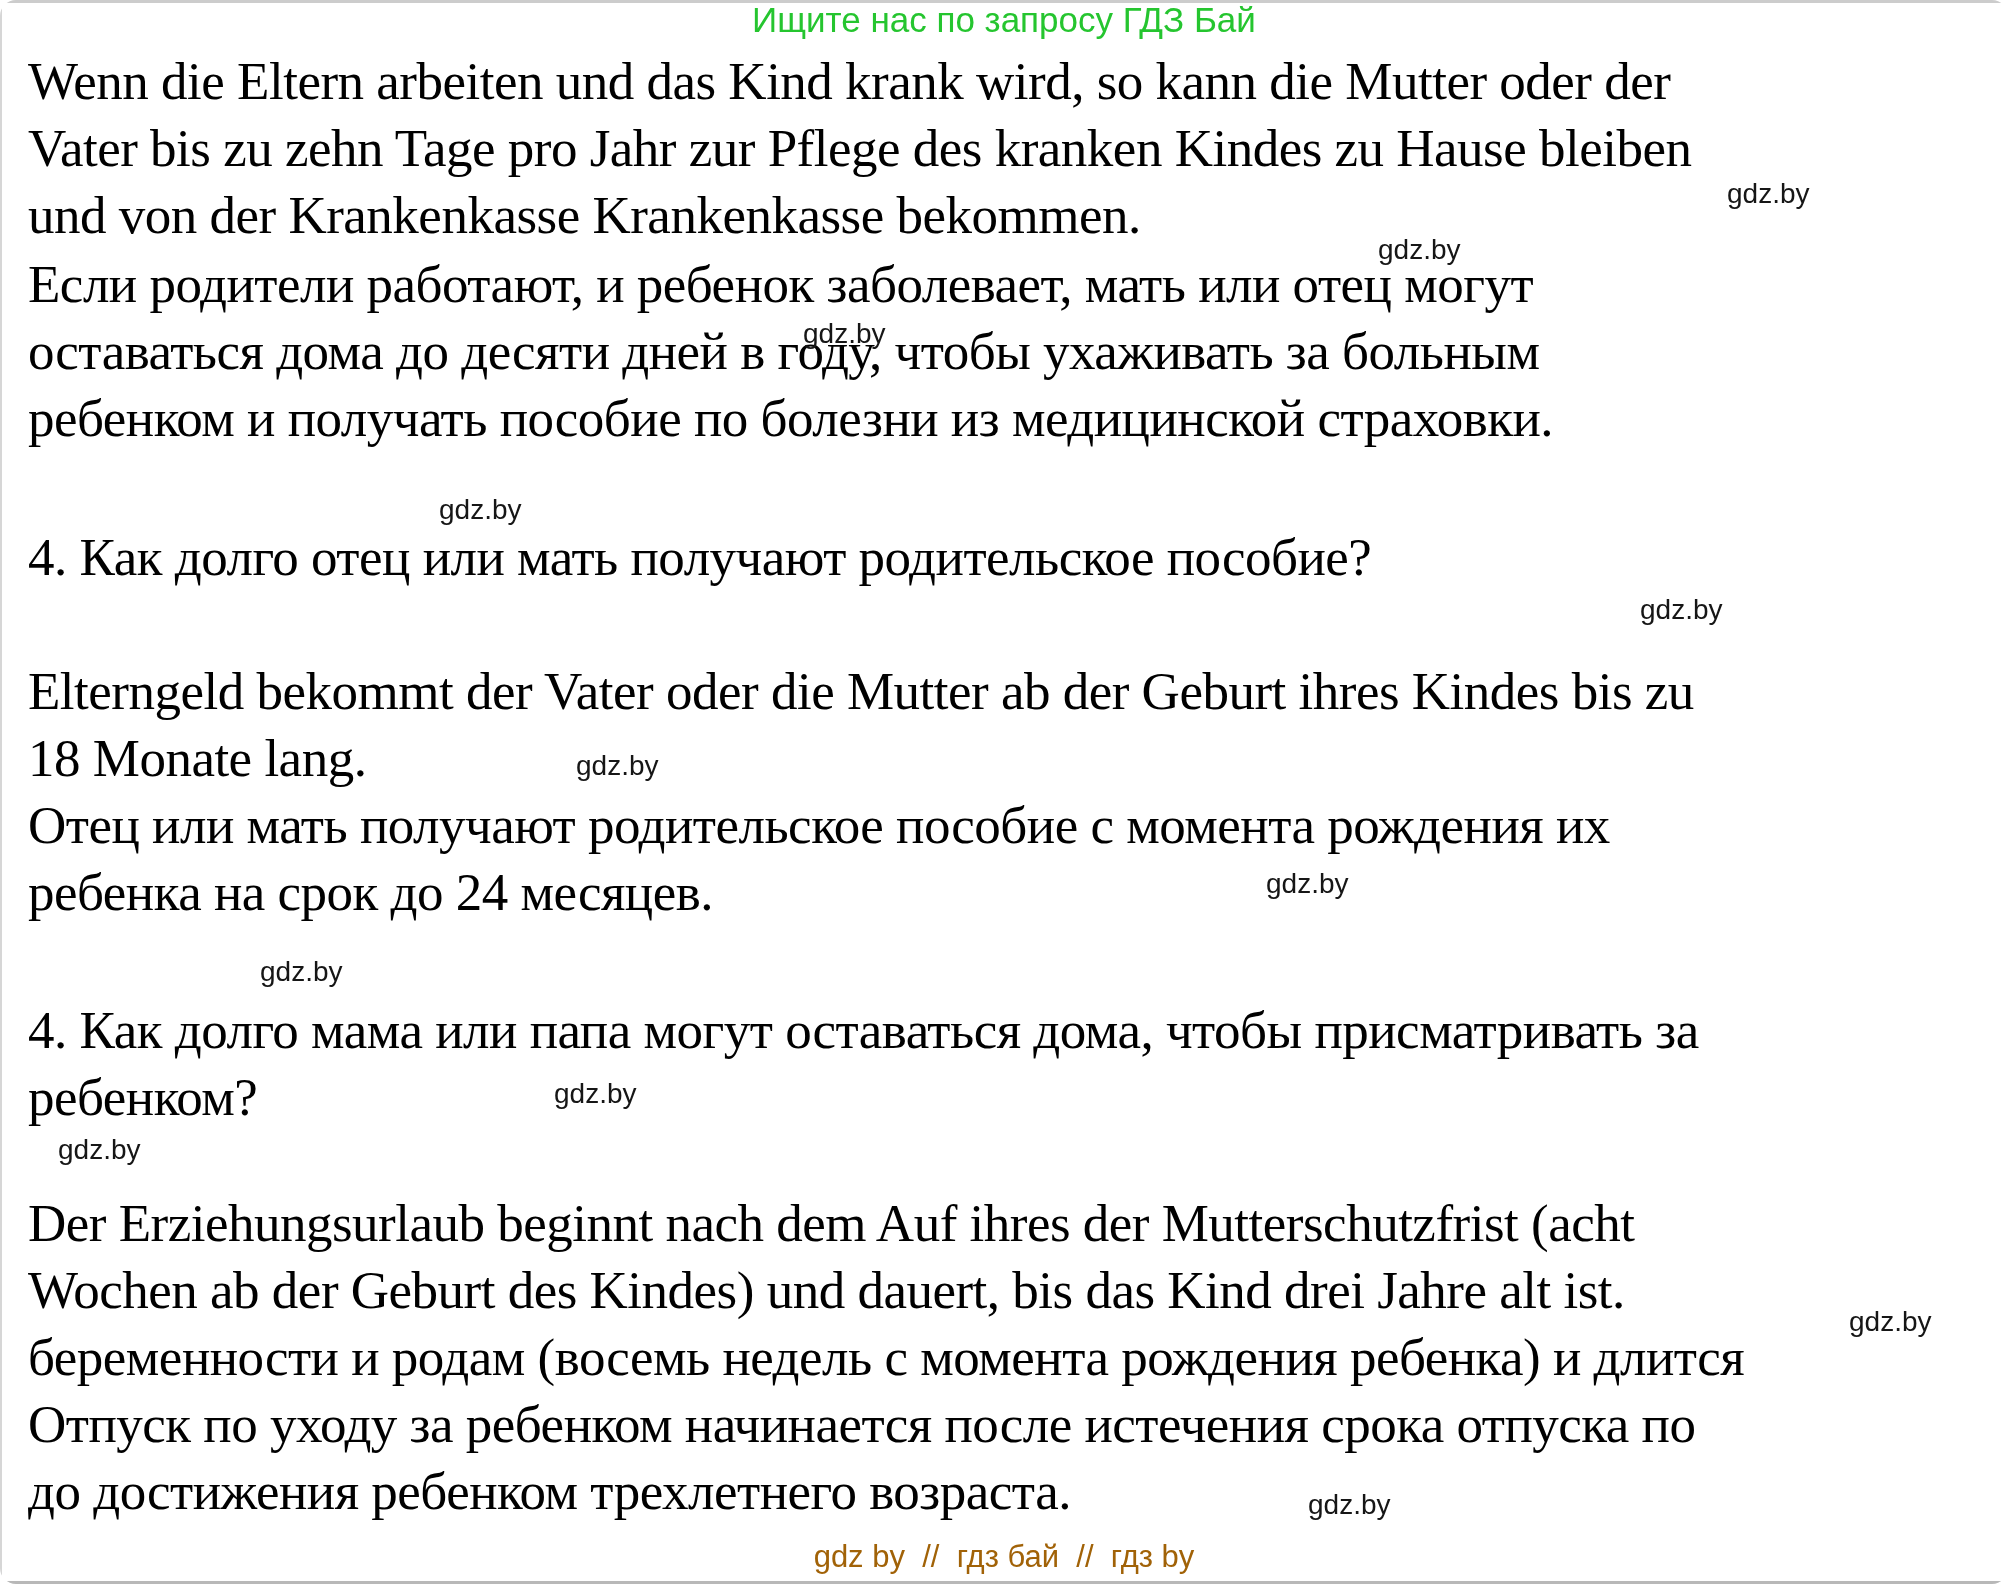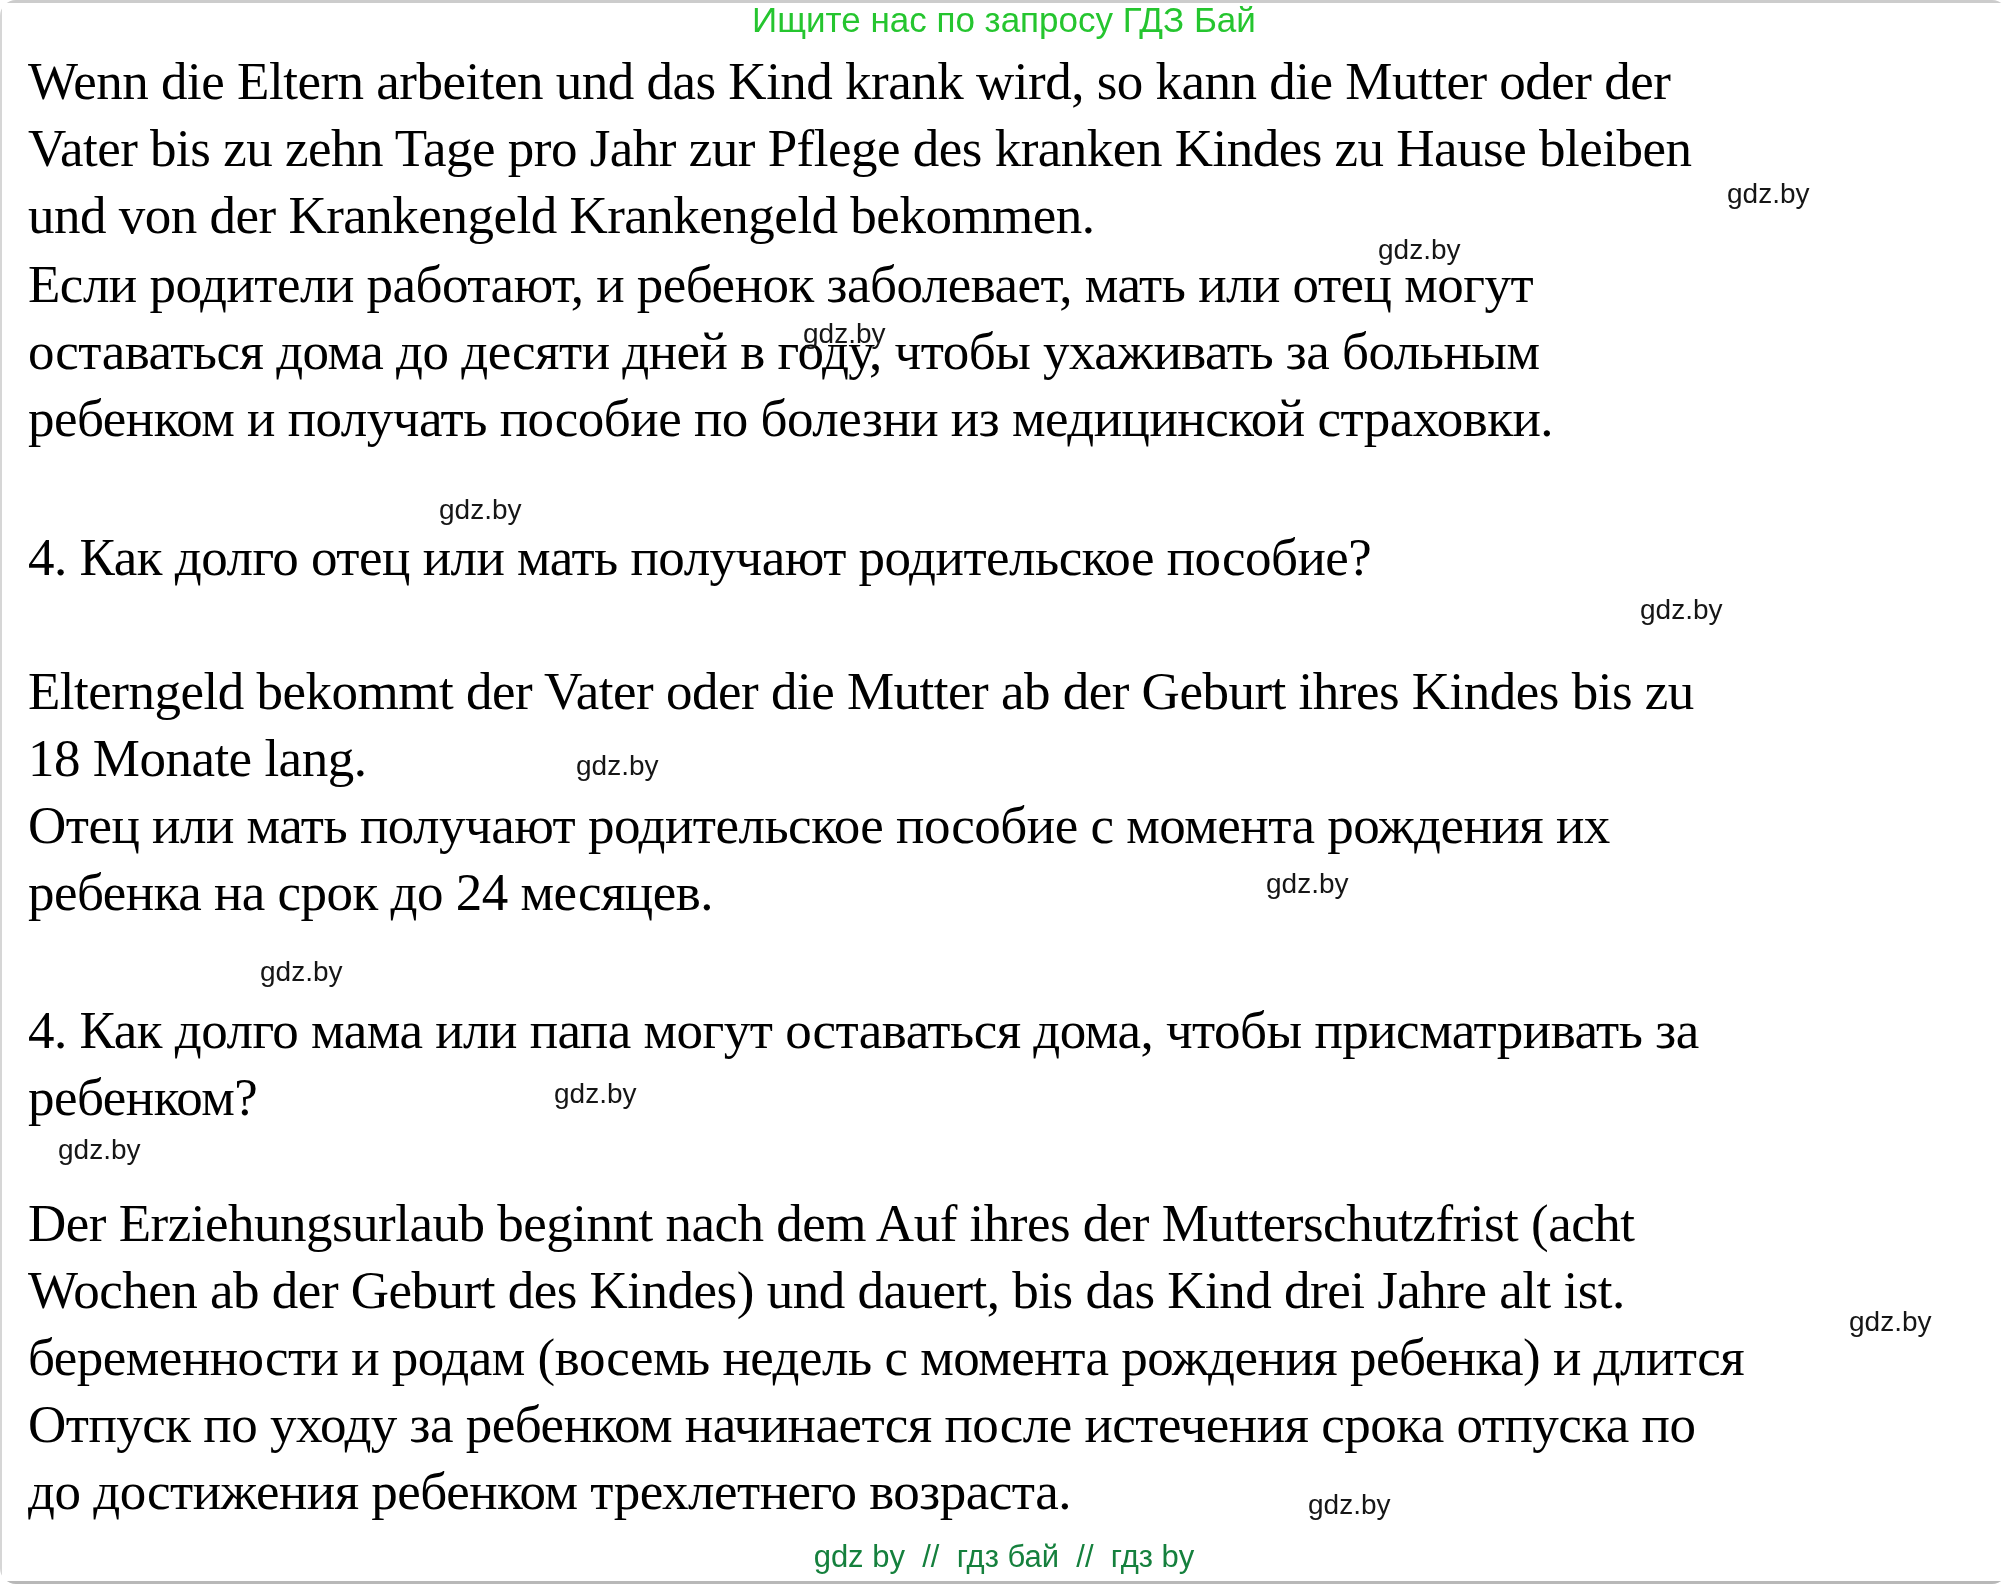--- a/index.html
+++ b/index.html
@@ -48,38 +48,38 @@
   }
 
   .site-footer {
     position: absolute;
     top: 1538px; left: 0; width: 100%;
     text-align: center;
     font-family: "Liberation Sans", sans-serif;
     font-weight: 500;
     font-size: 31px;
     line-height: 38px;
-    color: #15803d;
+    color: #a16207;
     white-space: pre;
   }
 </style>
 </head>
 <body>
 
 <div class="page">
   <div class="edge-top"></div>
   <div class="edge-left"></div>
   <div class="edge-bottom"></div>
 
   <div class="promo-header">Ищите нас по запросу ГДЗ Бай</div>
 
   <div class="block" style="top:48px">
     <div class="line">Wenn die Eltern arbeiten und das Kind krank wird, so kann die Mutter oder der</div>
     <div class="line">Vater bis zu zehn Tage pro Jahr zur Pflege des kranken Kindes zu Hause bleiben</div>
-    <div class="line">und von der Krankengeld Krankengeld bekommen.</div>
+    <div class="line">und von der Krankenkasse Krankenkasse bekommen.</div>
   </div>
 
   <div class="block" style="top:251px">
     <div class="line">Если родители работают, и ребенок заболевает, мать или отец могут</div>
     <div class="line">оставаться дома до десяти дней в году, чтобы ухаживать за больным</div>
     <div class="line">ребенком и получать пособие по болезни из медицинской страховки.</div>
   </div>
 
   <div class="block" style="top:524px">
     <div class="line">4. Как долго отец или мать получают родительское пособие?</div>

